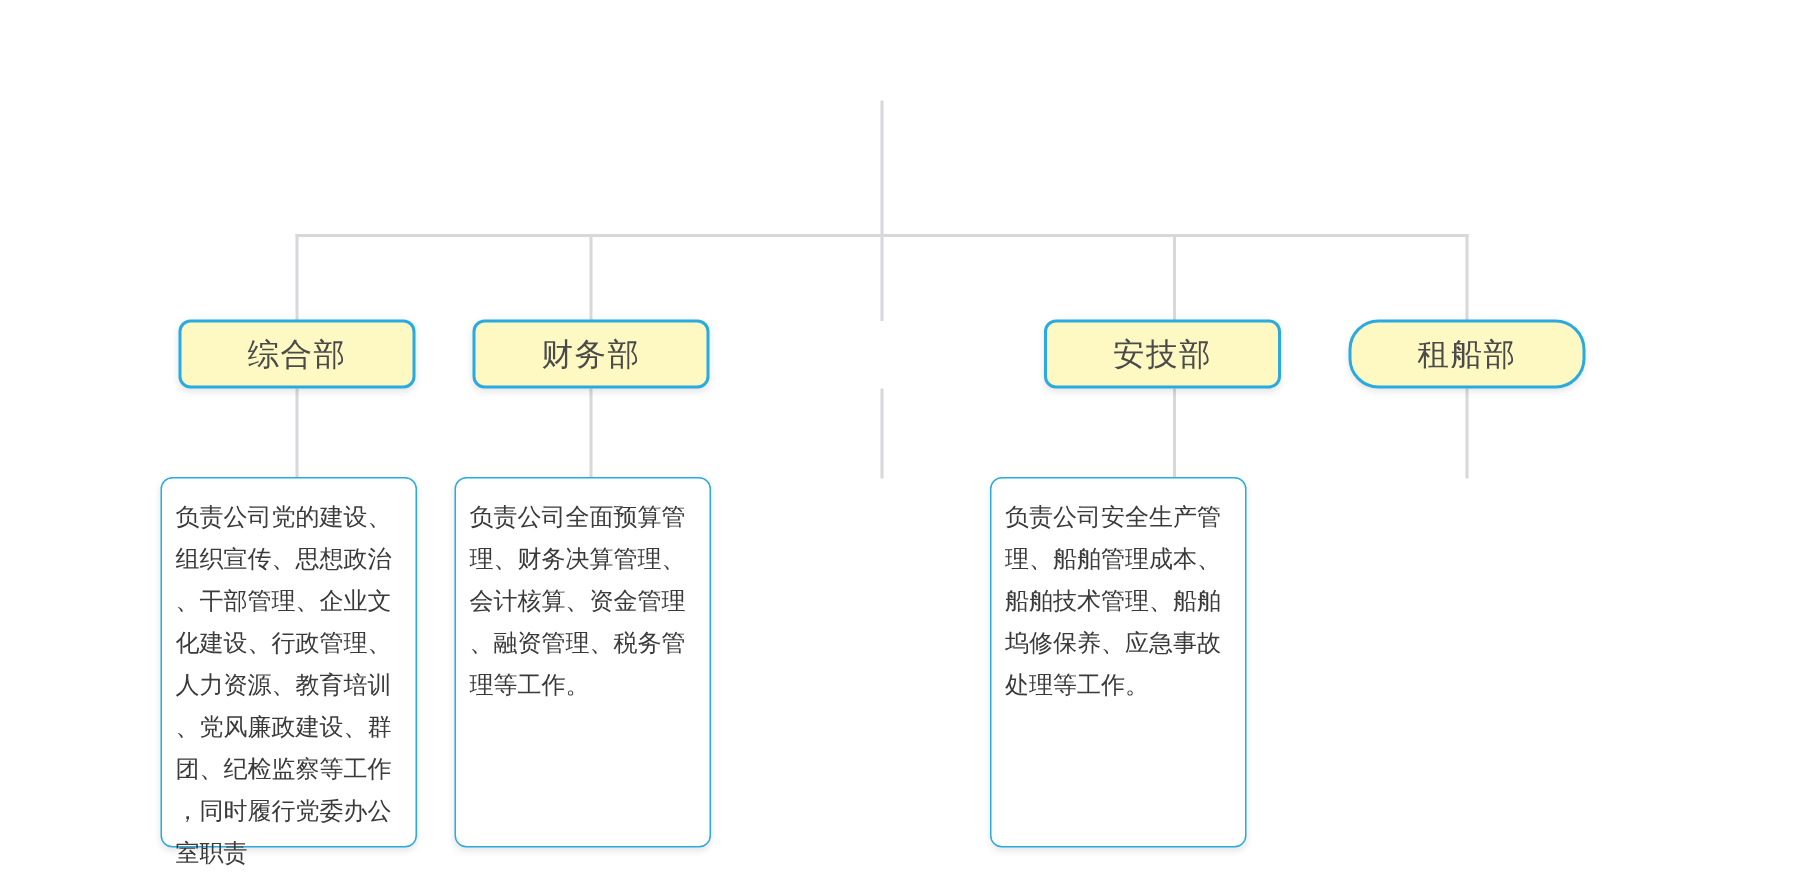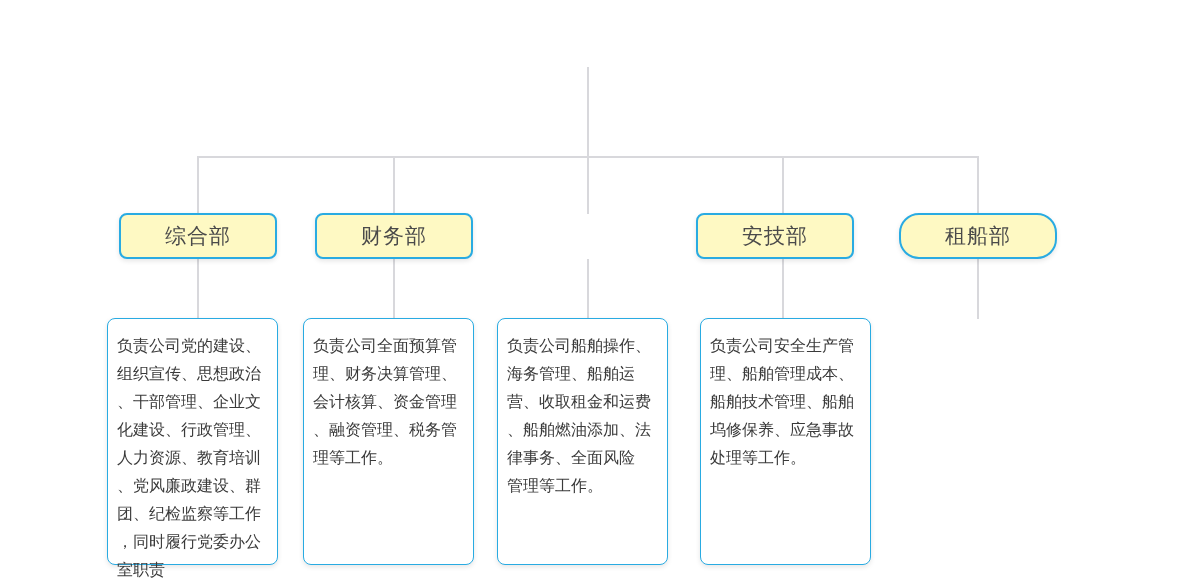--- a/index.html
+++ b/index.html
@@ -120,29 +120,21 @@
     <div class="desc-text">负责公司党的建设、
 组织宣传、思想政治
 、干部管理、企业文
 化建设、行政管理、
 人力资源、教育培训
 、党风廉政建设、群
 团、纪检监察等工作
 ，同时履行党委办公
 室职责</div>
   </div>
-  <div class="desc-box" style="left:497px;">
-    <div class="desc-text">负责公司船舶操作、
-海务管理、船舶运
-营、收取租金和运费
-、船舶燃油添加、法
-律事务、全面风险
-管理等工作。</div>
-  </div>
-  <div class="desc-box" style="left:700px;">
+  <div class="desc-box" style="left:660px;">
     <div class="desc-text">负责公司安全生产管
 理、船舶管理成本、
 船舶技术管理、船舶
 坞修保养、应急事故
 处理等工作。</div>
   </div>
 
 </div>
 
 </body></html>

